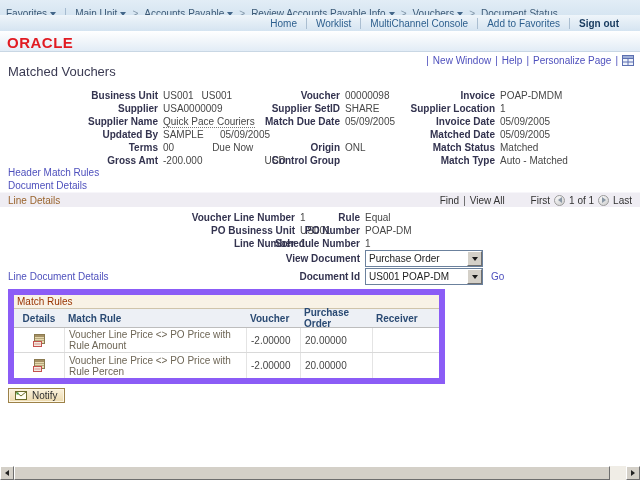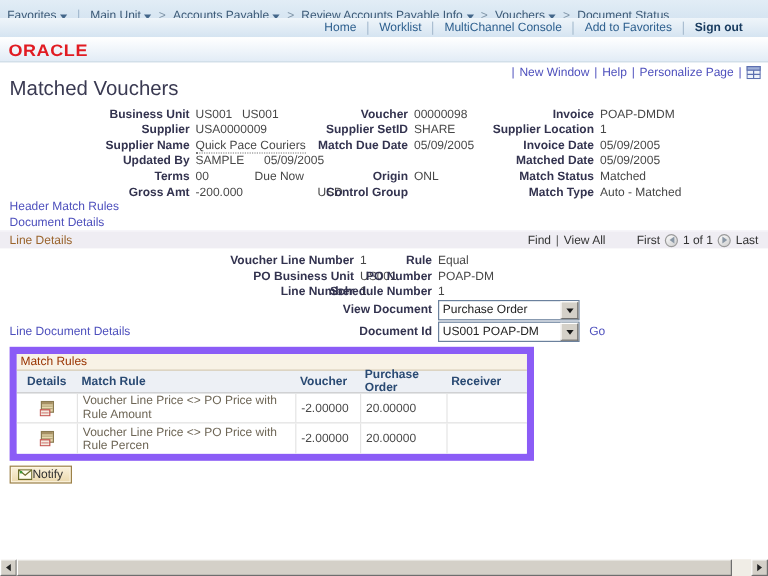--- a/index.html
+++ b/index.html
@@ -29,21 +29,21 @@
   .logoband{position:absolute;top:31px;left:0;width:640px;height:21px;
     background:linear-gradient(#ffffff,#e2ecf6);border-bottom:1px solid #c9d7e4;}
   .oracle{position:absolute;left:7px;top:3px;font-size:15px;font-weight:bold;
     color:var(--oracle-red,#e11b22);letter-spacing:.5px;transform:scaleY(.92);}
   
   .utility{position:absolute;top:55px;right:6px;display:flex;align-items:center;gap:4px;
     color:var(--link-blue,#4e50bd);}
   .u-sep::after{content:"|";color:var(--link-blue,#4e50bd);}
   .u-item{cursor:pointer;white-space:nowrap;}
   
-  .page-title{position:absolute;left:8px;top:64px;font-size:17px;color:#3a3a52;}
+  .page-title{position:absolute;left:8px;top:64px;font-size:13px;color:#3a3a52;}
   
   .fcol{position:absolute;top:89px;}
   .frow{display:flex;height:13px;align-items:center;white-space:nowrap;}
   .flabel{font-weight:bold;color:#33334f;text-align:right;flex:none;}
   .fvalue{color:#474747;margin-left:5px;}
   .col1{left:8px;}   .col1 .flabel{width:150px;}
   .col2{left:215px;} .col2 .flabel{width:125px;}
   .col3{left:390px;} .col3 .flabel{width:105px;}
   .dotted{border-bottom:1px dotted #777;cursor:pointer;}
   .extra-bu{margin-left:8px;}
@@ -95,21 +95,21 @@
   .c-details{width:50px;justify-content:center;}
   .c-rule{width:182px;padding-left:4px;}
   .c-voucher{width:54px;padding-left:4px;}
   .c-po{width:72px;padding-left:4px;}
   .c-recv{flex:1;padding-left:4px;}
   .mr-row .c-rule{color:#6e6656;}
   .mr-row .c-voucher,.mr-row .c-po{color:#474747;}
   .icon-btn{cursor:pointer;display:flex;}
   
   .notify{position:absolute;left:8px;top:388px;height:15px;display:inline-flex;align-items:center;
-    gap:0;padding:0 6px;background:linear-gradient(#faf2dd,#ecd9ad);
+    gap:5px;padding:0 6px;background:linear-gradient(#faf2dd,#ecd9ad);
     border:1px solid #9c8148;box-shadow:inset 0 0 0 1px #fdf6e3;color:#2f2f2f;cursor:pointer;}
   
   .hscroll{position:absolute;left:0;top:466px;width:640px;height:14px;background:#f0ede6;}
   .sbtn{position:absolute;top:0;width:14px;height:14px;background:#d4d0c8;border:1px solid;
     border-color:#fff #6e6e6e #6e6e6e #fff;display:flex;align-items:center;justify-content:center;cursor:pointer;}
   .sbtn.left{left:0;} .sbtn.right{right:0;}
   .stri-l{width:0;height:0;border-top:3px solid transparent;border-bottom:3px solid transparent;
     border-right:4px solid #222;}
   .stri-r{width:0;height:0;border-top:3px solid transparent;border-bottom:3px solid transparent;
     border-left:4px solid #222;}

